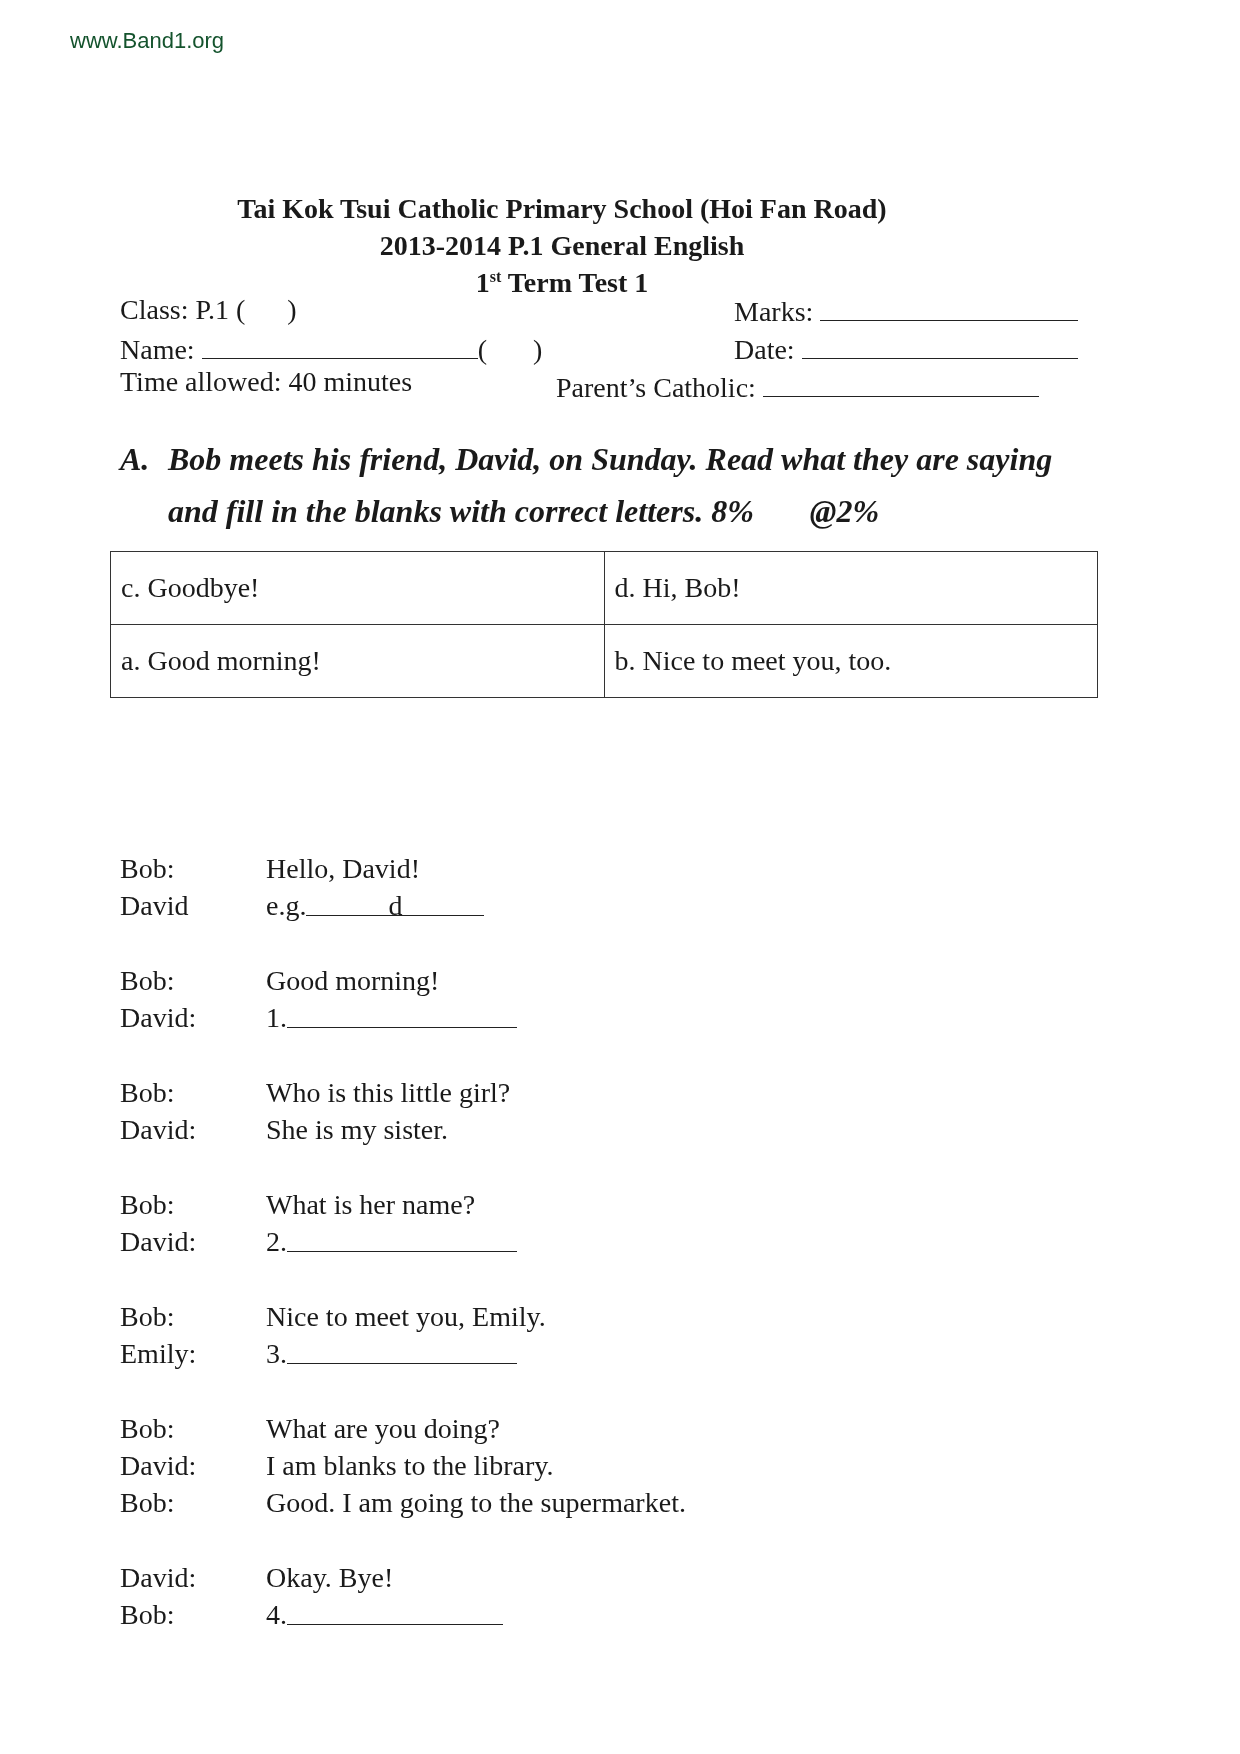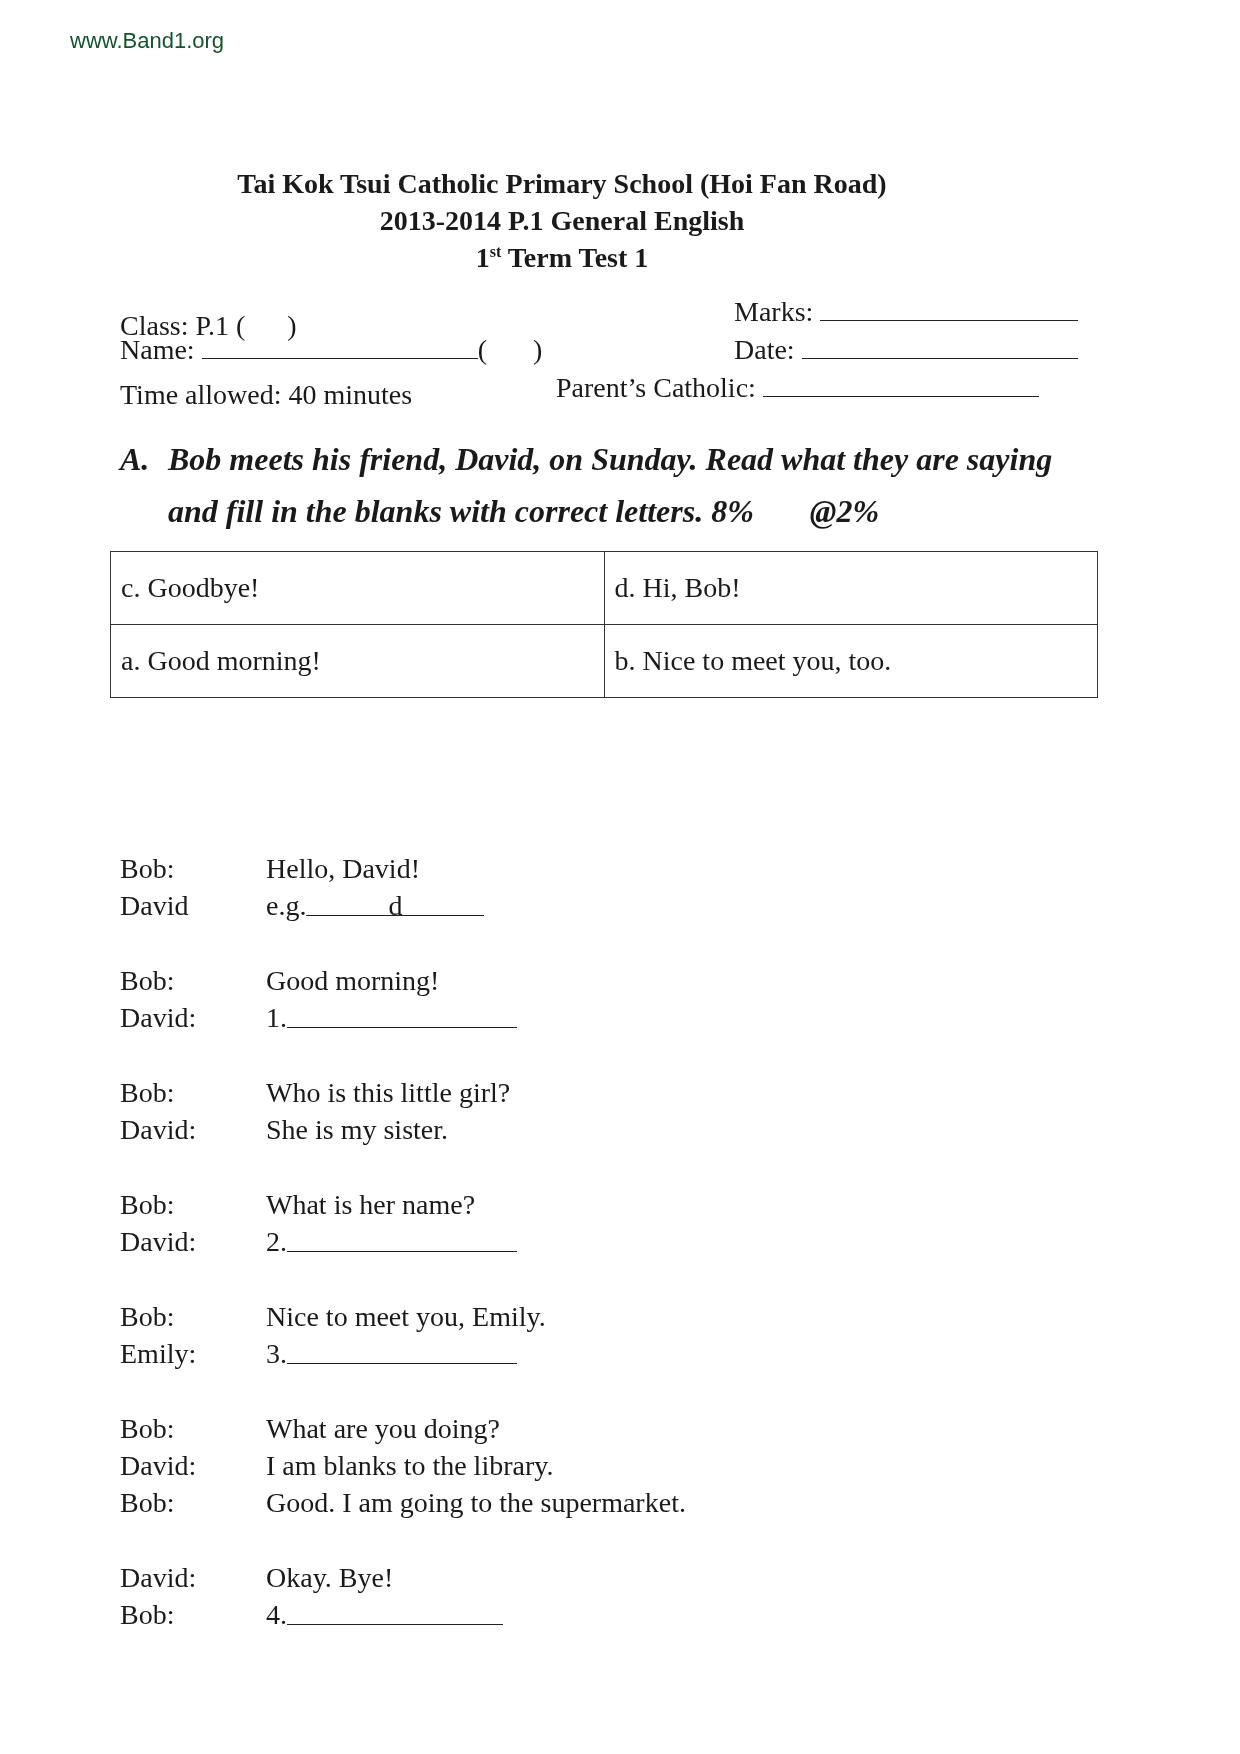--- a/index.html
+++ b/index.html
@@ -6,21 +6,21 @@
   body {
     width: 1240px; height: 1754px; position: relative; overflow: hidden;
     font-family: "Liberation Serif", "DejaVu Serif", serif; color: #1a1a1a;
   }
   .watermark {
     position: absolute; left: 22px; top: 28px;
     font-family: "Liberation Sans", "DejaVu Sans", sans-serif;
     font-size: 22px; color: #14532d; margin-left: 48px;
   }
   .header {
-    position: absolute; left: 0; width: 1124px; top: 165px;
+    position: absolute; left: 0; width: 1124px; top: 190px;
     text-align: center; font-weight: bold; font-size: 28px; line-height: 37px;
   }
   .header sup { font-size: 16px; vertical-align: 10px; line-height: 0; }
   .info {
     position: absolute; font-size: 28px; line-height: 36px;
   }
   .blank {
     display: inline-block; border-bottom: 1.5px solid #222; height: 28px;
     vertical-align: baseline;
   }
@@ -53,28 +53,28 @@
 <body>
 
 <div class="watermark">www.Band1.org</div>
 
 <div class="header">
   <div>Tai Kok Tsui Catholic Primary School (Hoi Fan Road)</div>
   <div>2013-2014 P.1 General English</div>
   <div><span>1</span><sup>st</sup><span> Term Test 1</span></div>
 </div>
 
-<div class="info" style="left:120px; top:308px;">
+<div class="info" style="left:120px; top:292px;">
   <span>Class: P.1 (</span><span style="display:inline-block;width:42px;"></span><span>)</span>
 </div>
 <div class="info" style="left:120px; top:330px;">
   <span>Name:</span>
   <span class="blank" style="width:276px;"></span><span>(</span><span style="display:inline-block;width:46px;"></span><span>)</span>
 </div>
-<div class="info" style="left:120px; top:377px;">Time allowed: 40 minutes</div>
+<div class="info" style="left:120px; top:364px;">Time allowed: 40 minutes</div>
 
 <div class="info" style="left:734px; top:292px;">
   <span>Marks:</span>
   <span class="blank" style="width:258px;"></span>
 </div>
 <div class="info" style="left:734px; top:330px;">
   <span>Date:</span>
   <span class="blank" style="width:276px;"></span>
 </div>
 <div class="info" style="left:556px; top:368px;">

